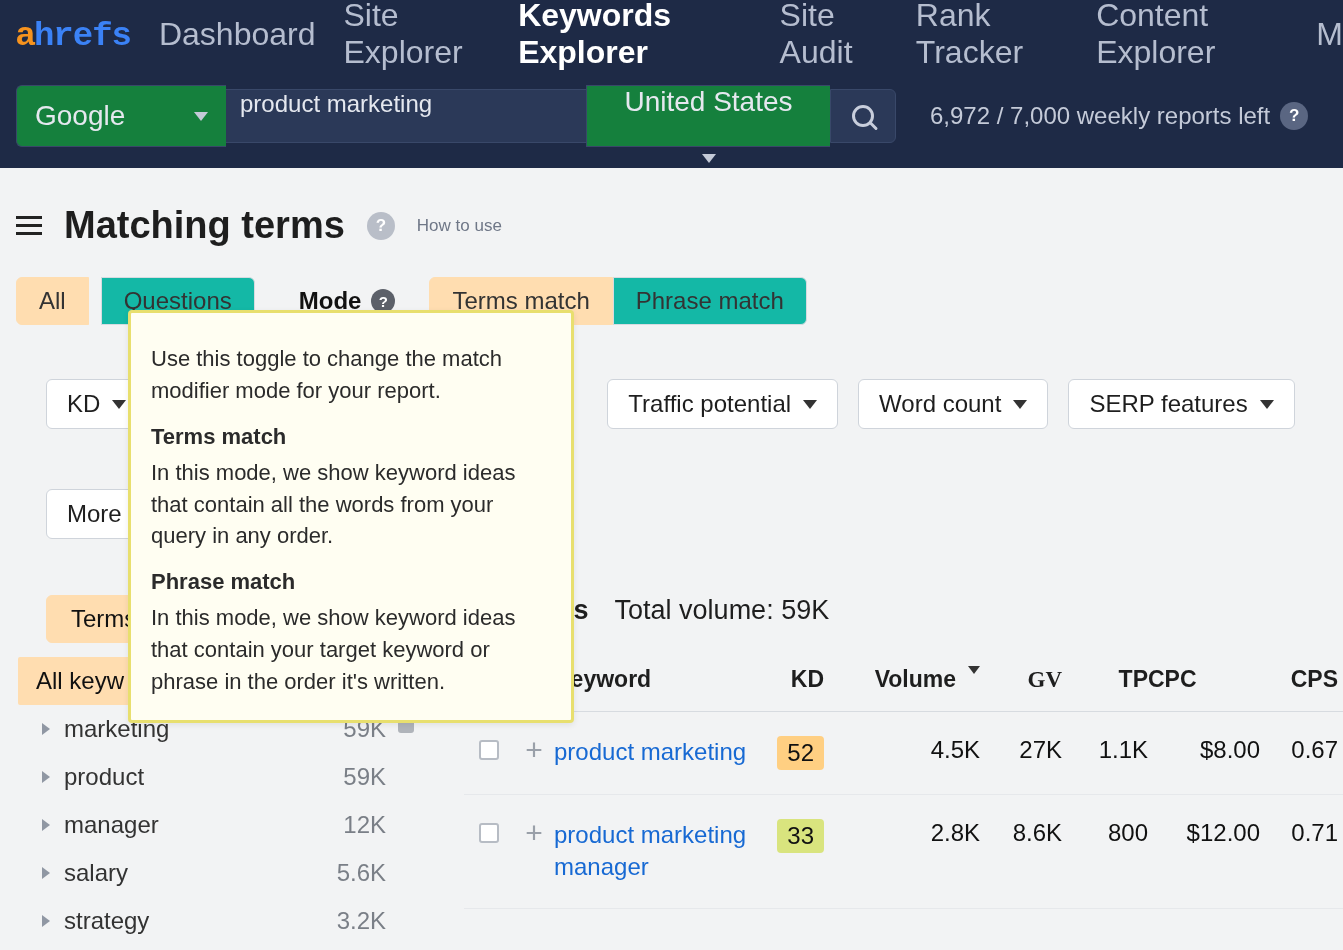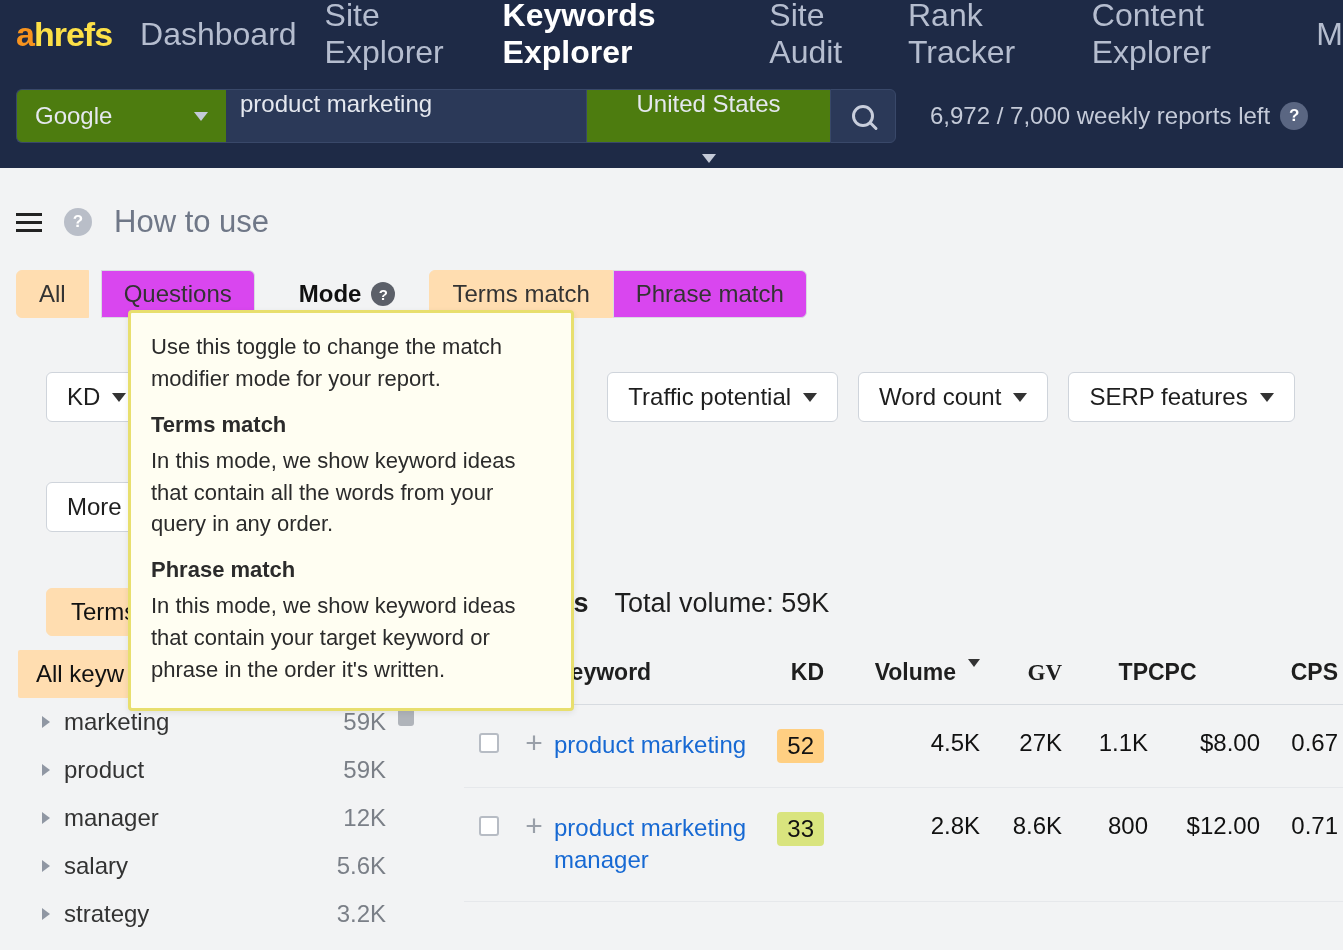--- a/index.html
+++ b/index.html
@@ -16,38 +16,38 @@
     padding: 0 0 0 16px;
   }
   .topnav {
     display: flex;
     align-items: center;
     height: 68px;
     gap: 28px;
   }
   .logo { display: flex; align-items: baseline; font-weight: 800; font-size: 34px; letter-spacing: -1px; }
   .logo .a { color: #f7931e; }
-  .logo .rest { color: #fde047; }
+  .logo .rest { color: #3b82f6; font-family: Liberation Mono, monospace; }
   .navlink { color: #b5bdcf; font-size: 32px; cursor: pointer; }
   .navlink.active { color: #fff; font-weight: 600; }
   .searchrow {
     display: flex;
     align-items: center;
     height: 56px;
     margin-top: 20px;
     gap: 0;
   }
   .sel {
-    background: #4d7c0f;
+    background: #15803d;
     color: #e5e8ef;
-    height: 54px;
+    height: 62px;
     display: flex;
     align-items: center;
     padding: 0 18px;
-    font-size: 24px;
+    font-size: 28px;
     border: 1px solid #394869;
     border-right: none;
     cursor: pointer;
     gap: 36px;
   }
   .sel.first { border-radius: 6px 0 0 6px; width: 210px; justify-content: space-between; }
   .kwinput {
     background: #2b3958;
     color: #e5e8ef;
     width: 360px;
@@ -74,25 +74,25 @@
   }
   .content { padding: 0; }
   .titlerow {
     display:flex;align-items:center;gap:22px;
     padding: 36px 16px 30px 16px;
   }
   .hamburger { cursor:pointer; display:flex; flex-direction:column; gap:5px; }
   .hamburger div { width:26px; height:3px; background:#222; }
   .pagetitle { font-size: 38px; font-weight: 700; color:#1e1e1e; }
   .qcircle { width:28px;height:28px;border-radius:50%;background:#b9bec8;color:#fff;display:flex;align-items:center;justify-content:center;font-weight:700;font-size:17px;}
-  .howto { color:#6f7787; font-size:31px; cursor:pointer;}
+  .howto { color:#6f7787; font-size:17px; cursor:pointer;}
   .tabs { display:flex; align-items:center; gap:12px; padding-left:16px; position:relative;}
   .tab {
     border:1px solid #d7dbe0;
-    background:#d946ef;
+    background:#14b8a6;
     padding: 9px 22px;
     font-size: 24px;
     color:#333;
     cursor:pointer;
   }
   .tab.active-orange { background:#ffddb0; border-color:#ffddb0;}
   .tab.first { border-radius:6px 0 0 6px;}
   .tab.last { border-radius:0 6px 6px 0;}
   .modegroup { display:flex;align-items:center;gap:10px;margin-left:32px; font-size:24px; font-weight:700;}
   .modetabs { display:flex;margin-left:22px;}
@@ -177,21 +177,21 @@
     border:3px solid #e8df6e;
     border-radius:4px;
     padding:18px 20px 22px 20px;
     font-size:22px;
     color:#2b2b2b;
     line-height:1.45;
     box-shadow:0 2px 6px rgba(0,0,0,0.08);
     z-index:50;
   }
   .tooltip h4{font-size:22px;font-weight:700;margin-top:14px;margin-bottom:4px;}
-  .tooltip p:first-child{margin-top:0;}
+  .tooltip p:first-child{margin-top:12px;}
   .searchicon{width:22px;height:22px;border:3px solid #c8cedc;border-radius:50%;position:relative;}
   .searchicon::after{content:"";position:absolute;width:3px;height:10px;background:#c8cedc;transform:rotate(-45deg);right:-4px;bottom:-7px;border-radius:2px;}
   .caret-down-sm{width:0;height:0;border-left:6px solid transparent;border-right:6px solid transparent;border-top:8px solid #333;}
 </style>
 </head>
 <body>
 
 <div class="topbar">
   <div class="topnav">
     <div class="logo">
@@ -228,20 +228,21 @@
   </div>
 </div>
 
 <div class="content">
   <div class="titlerow">
     <div class="hamburger">
         <div></div>
         <div></div>
         <div></div>
       </div>
+    <div class="pagetitle">Matching terms</div>
     <span class="qcircle">?</span>
     <div class="howto">How to use</div>
   </div>
 
   <div class="tabs">
     <div class="tab first active-orange">All</div>
     <div class="tab last">Questions</div>
     <div class="modegroup">
       <span>Mode</span>
       <span class="qcircle" style="width:24px;height:24px;font-size:15px;background:#5c6069;">?</span>

